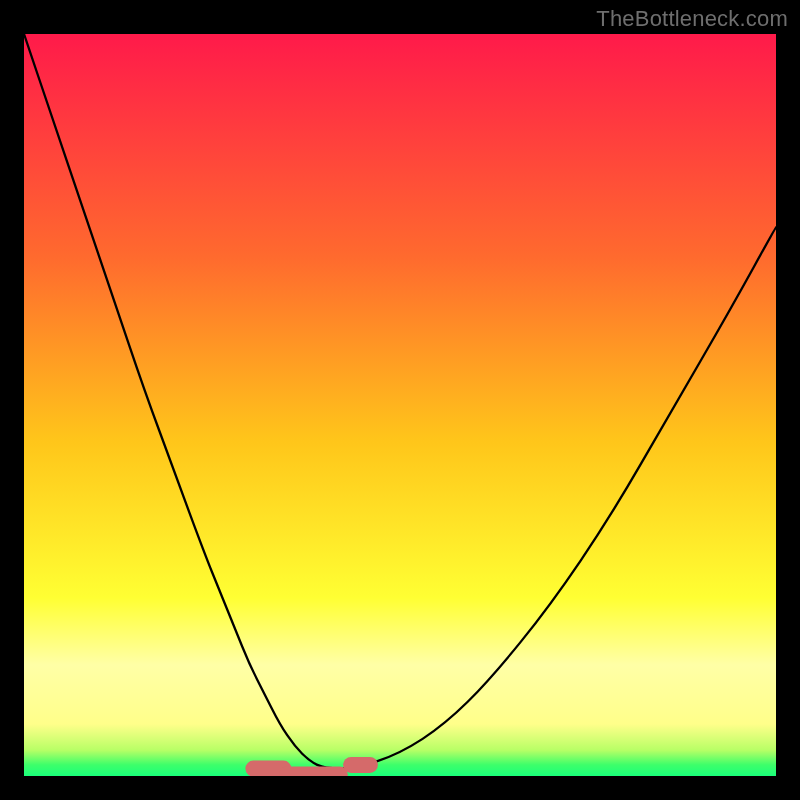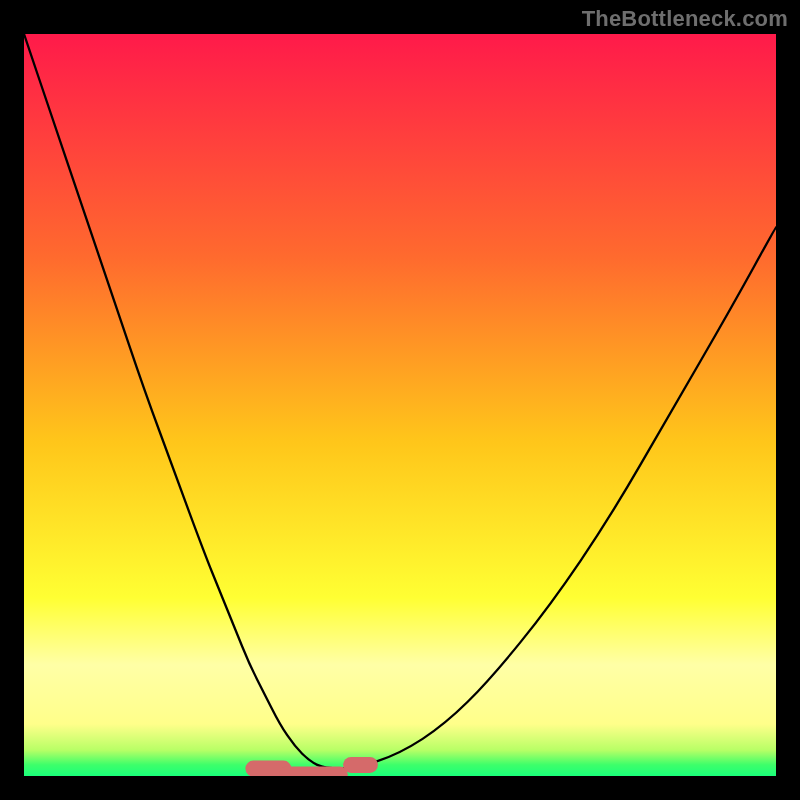--- a/index.html
+++ b/index.html
@@ -16,21 +16,21 @@
     width: 800px;
     height: 800px;
     background: #000;
   }
   .watermark {
     position: absolute;
     top: 6px;
     right: 12px;
     color: #6e6e6e;
     font-size: 22px;
-    font-weight: 700;
+    font-weight: 400;
     letter-spacing: 0.2px;
     z-index: 20;
   }
   .plot-outer {
     position: absolute;
     left: 24px;
     top: 34px;
     width: 752px;
     height: 742px;
     background: #000;

